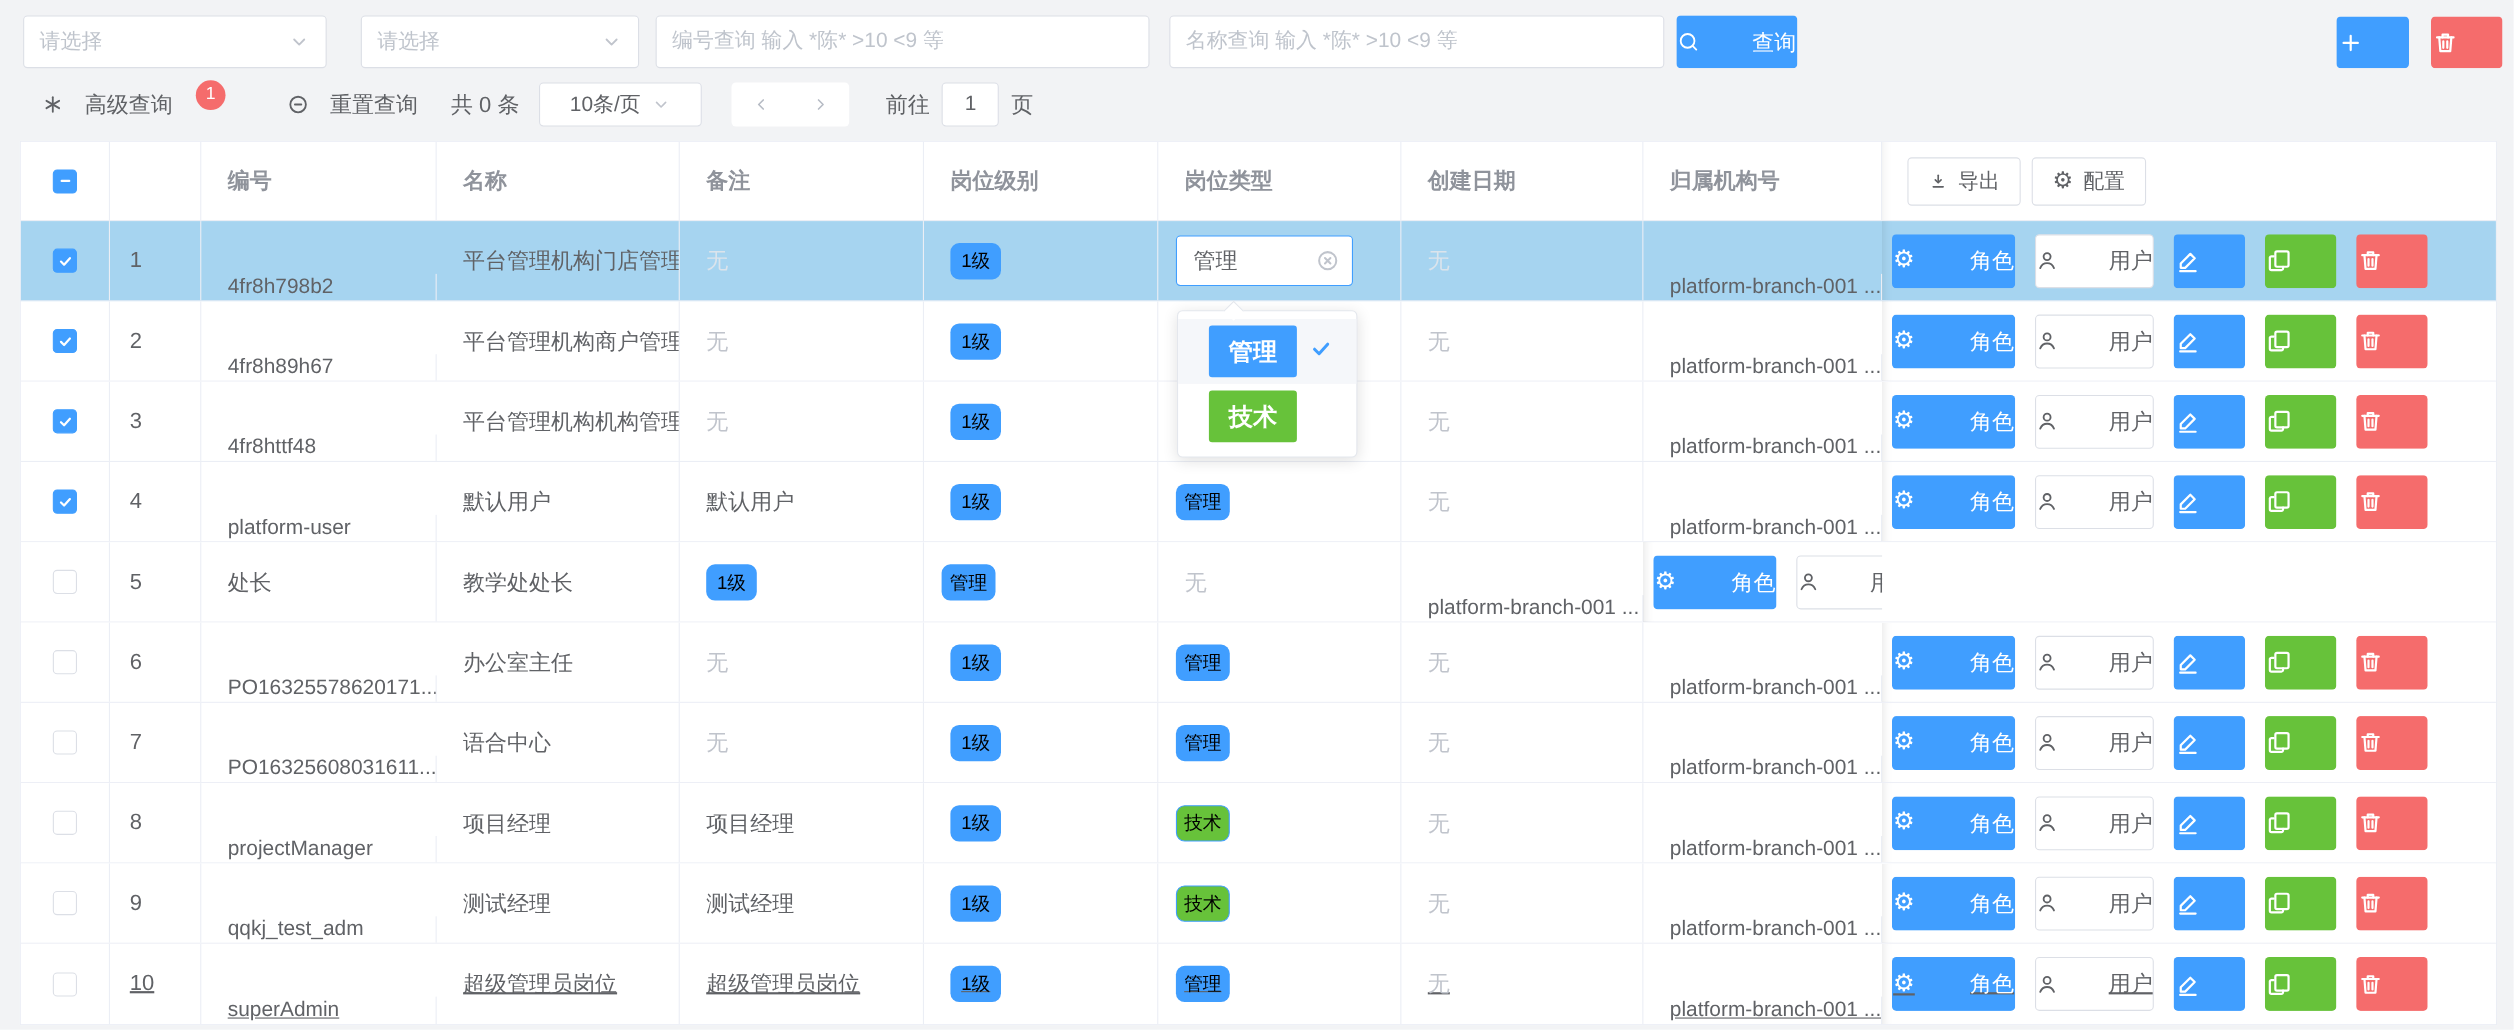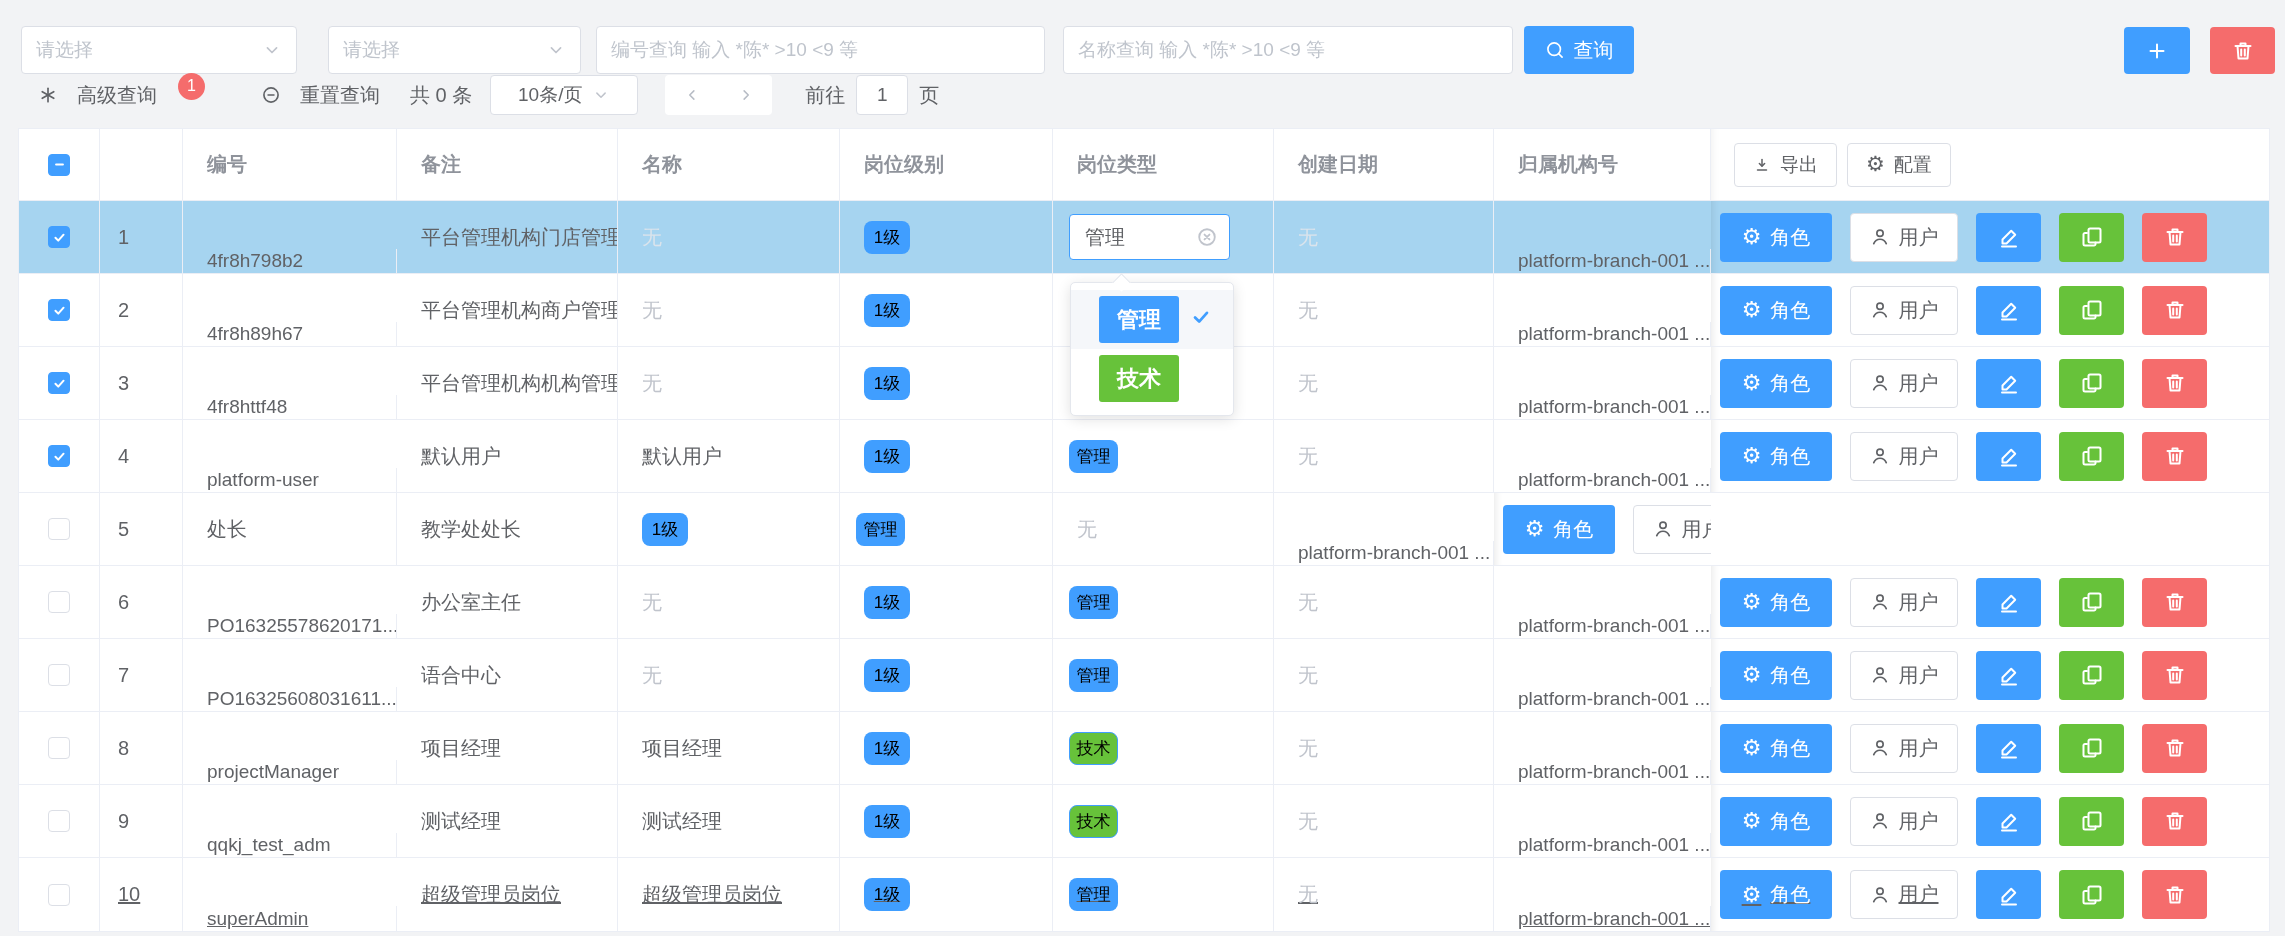--- a/index.html
+++ b/index.html
@@ -1,31 +1,31 @@
 <!DOCTYPE html>
 <html><head>
 <meta charset="utf-8">
 <style>
   * { box-sizing: border-box; margin: 0; padding: 0; }
   html,body { width:2285px; height:936px; }
   body { font-family: "Liberation Sans", "DejaVu Sans", sans-serif; background:#f2f3f5; }
   .page { position:relative; width:2285px; height:936px; overflow:hidden; background:#f2f3f5; color:#606266; font-size:20px; }
 
   
-  .filter-bar { position:absolute; left:0; top:12px; width:100%; height:70px; }
+  .filter-bar { position:absolute; left:0; top:0; width:100%; height:70px; }
   .sel, .inp { position:absolute; top:14px; height:48px; background:#fff; border:1px solid #dcdfe6; border-radius:4px; display:flex; align-items:center; padding:0 14px; }
   .sel { justify-content:space-between; cursor:pointer; }
   .ph { color:#bfc4cc; font-size:19px; }
   .inp input { border:none; outline:none; width:100%; font-size:19px; color:#606266; background:transparent; font-family:inherit; }
   .inp input::placeholder { color:#bfc4cc; }
   .sel1 { left:21px;  width:276px; }
   .sel2 { left:328px; width:253px; }
   .inp1 { left:596px;  width:449px; }
   .inp2 { left:1063px; width:450px; }
-  .btn { display:inline-flex; align-items:center; justify-content:center; gap:9px; border-radius:4px; border:1px solid transparent; cursor:pointer; font-size:20px; font-family:inherit; }
+  .btn { display:inline-flex; align-items:center; justify-content:space-between; gap:9px; border-radius:4px; border:1px solid transparent; cursor:pointer; font-size:20px; font-family:inherit; }
   .btn.primary { background:#409eff; color:#fff; }
   .btn.success { background:#67c23a; color:#fff; }
   .btn.danger  { background:#f56c6c; color:#fff; }
   .btn.plain   { background:#fff; border-color:#dcdfe6; color:#606266; }
   .search-btn { position:absolute; left:1524px; top:14px; width:110px; height:48px; }
   .add-btn    { position:absolute; left:2124px; top:15px; width:66px; height:47px; }
   .bdel-btn   { position:absolute; left:2210px; top:15px; width:65px; height:47px; }
 
   
   .toolbar { position:absolute; left:38px; top:74px; height:42px; display:flex; align-items:center; color:#606266; }
@@ -211,22 +211,22 @@
         <span class="cb ind">
           <span class="ic">
               <svg viewBox="0 0 24 24">
                 <path d="M6.5 12h11"></path>
               </svg>
             </span>
         </span>
       </div>
       <div class="th col-num"></div>
       <div class="th">编号</div>
+      <div class="th">名称</div>
       <div class="th">备注</div>
-      <div class="th">名称</div>
       <div class="th">岗位级别</div>
       <div class="th">岗位类型</div>
       <div class="th">创建日期</div>
       <div class="th">归属机构号</div>
       <div class="th col-actions">
         <button class="btn plain hd-btn">
           <span class="ic i18">
               <svg viewBox="0 0 24 24">
                 <path d="M12 4.5V13"></path>
                 <path d="M8.5 10L12 13.5 15.5 10"></path>

